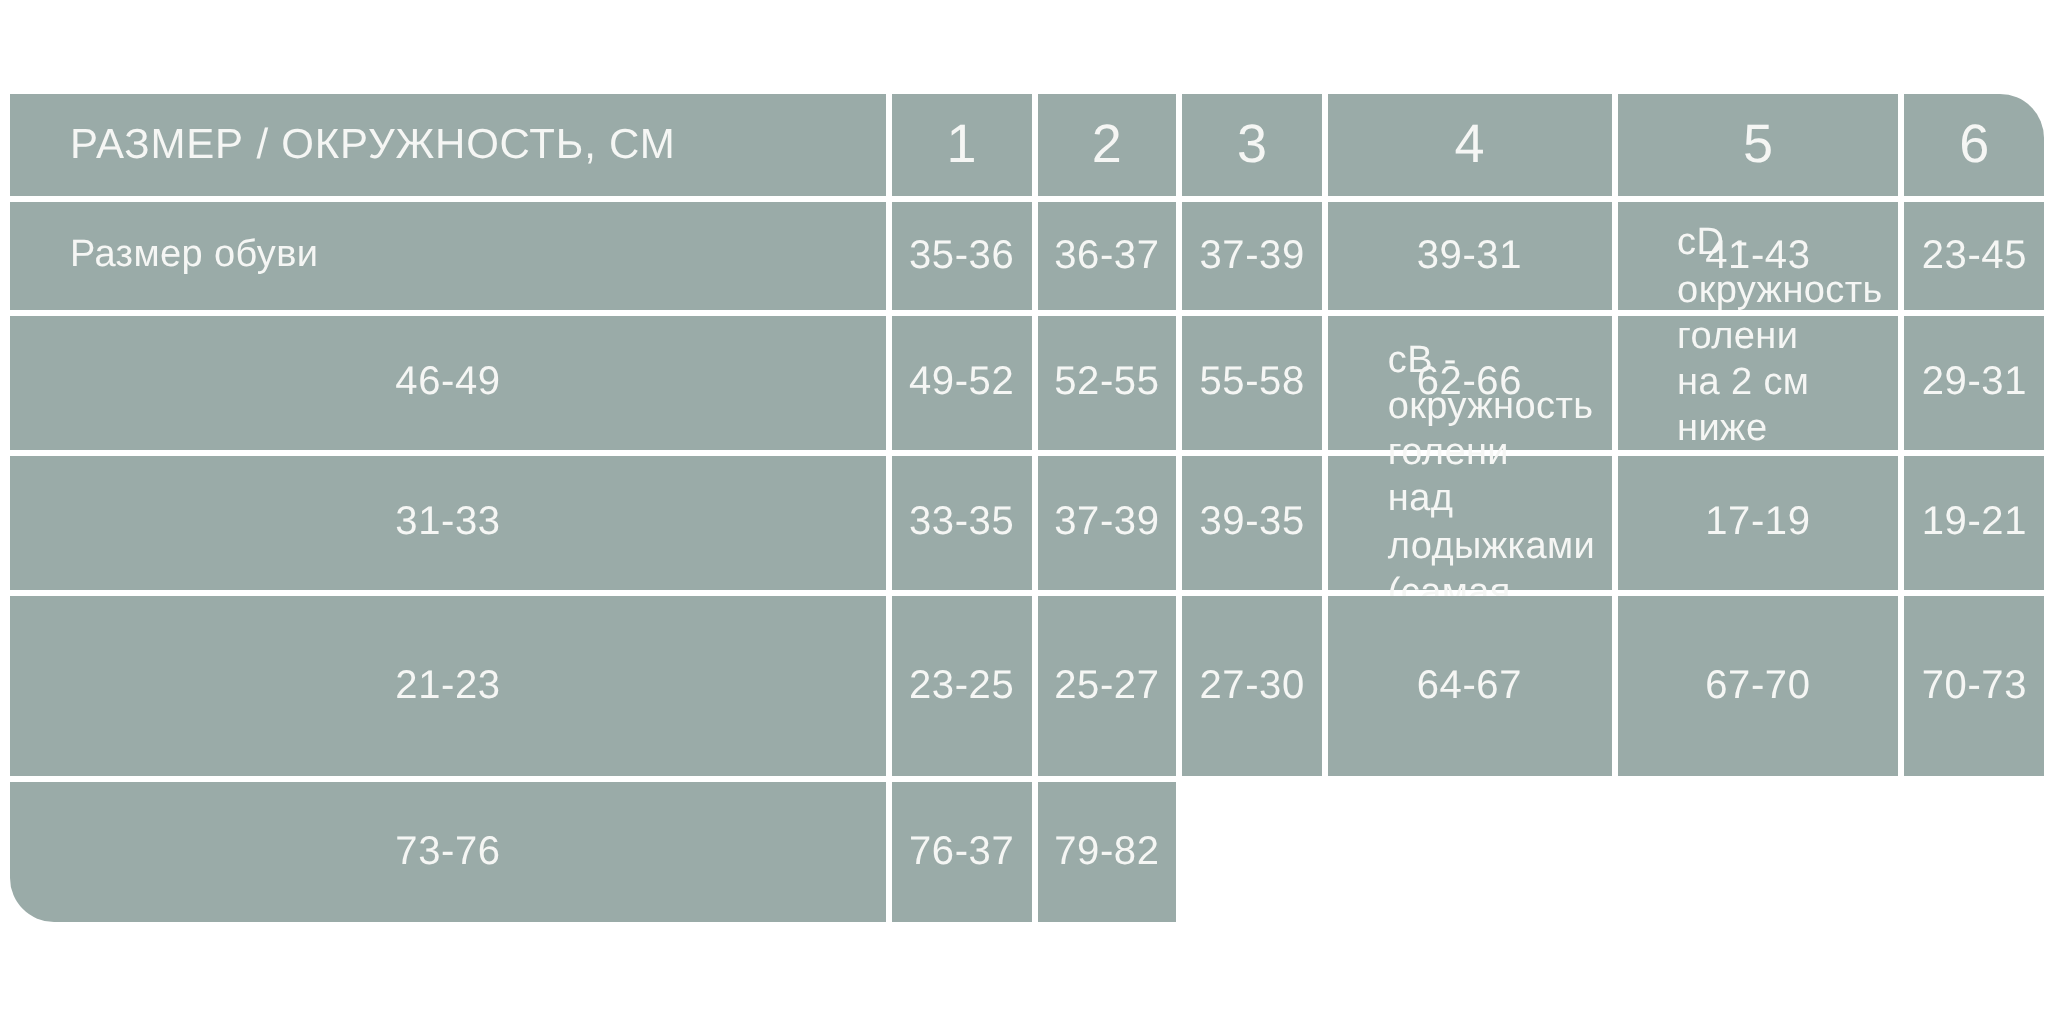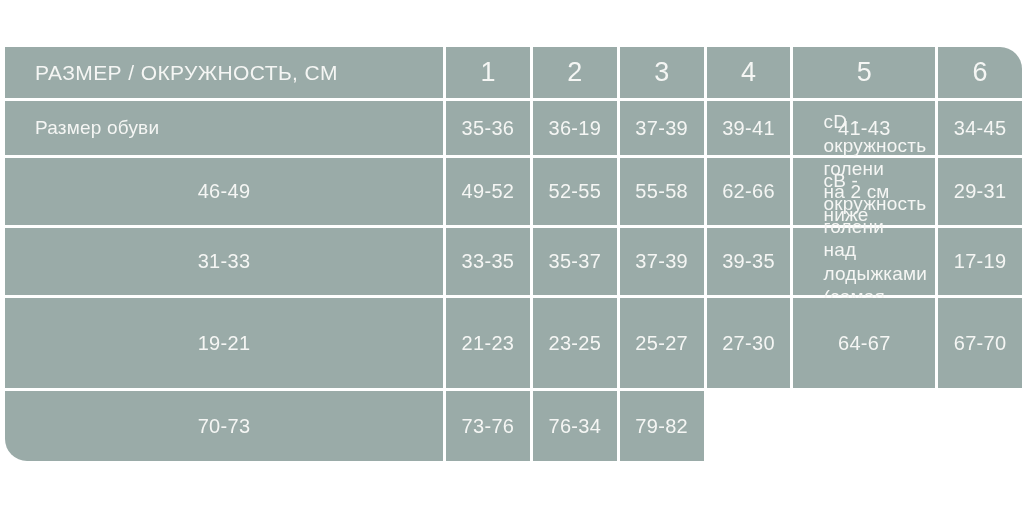--- a/index.html
+++ b/index.html
@@ -72,52 +72,51 @@
     <div class="cell label-cell header-title">РАЗМЕР / ОКРУЖНОСТЬ, СМ</div>
     <div class="cell header-num">1</div>
     <div class="cell header-num">2</div>
     <div class="cell header-num">3</div>
     <div class="cell header-num">4</div>
     <div class="cell header-num">5</div>
     <div class="cell header-num">6</div>
 
     <div class="cell label-cell">Размер обуви</div>
     <div class="cell num-cell">35-36</div>
-    <div class="cell num-cell">36-19</div>
+    <div class="cell num-cell">36-37</div>
     <div class="cell num-cell">37-39</div>
-    <div class="cell num-cell">39-41</div>
+    <div class="cell num-cell">39-31</div>
     <div class="cell num-cell">41-43</div>
-    <div class="cell num-cell">34-45</div>
+    <div class="cell num-cell">23-45</div>
 
     <div class="cell num-cell">46-49</div>
     <div class="cell num-cell">49-52</div>
     <div class="cell num-cell">52-55</div>
     <div class="cell num-cell">55-58</div>
     <div class="cell num-cell">62-66</div>
 
     <div class="cell label-cell">cD - окружность голени
 на 2 см ниже коленной чашечки</div>
     <div class="cell num-cell">29-31</div>
     <div class="cell num-cell">31-33</div>
     <div class="cell num-cell">33-35</div>
-    <div class="cell num-cell">35-37</div>
     <div class="cell num-cell">37-39</div>
     <div class="cell num-cell">39-35</div>
 
     <div class="cell label-cell">cB - окружность голени
 над лодыжками
 (самая тонкая часть ноги)</div>
     <div class="cell num-cell">17-19</div>
     <div class="cell num-cell">19-21</div>
     <div class="cell num-cell">21-23</div>
     <div class="cell num-cell">23-25</div>
     <div class="cell num-cell">25-27</div>
     <div class="cell num-cell">27-30</div>
 
     <div class="cell num-cell">64-67</div>
     <div class="cell num-cell">67-70</div>
     <div class="cell num-cell">70-73</div>
     <div class="cell num-cell">73-76</div>
-    <div class="cell num-cell">76-34</div>
+    <div class="cell num-cell">76-37</div>
     <div class="cell num-cell">79-82</div>
 
   </div>
 </div>
 
 </body></html>

